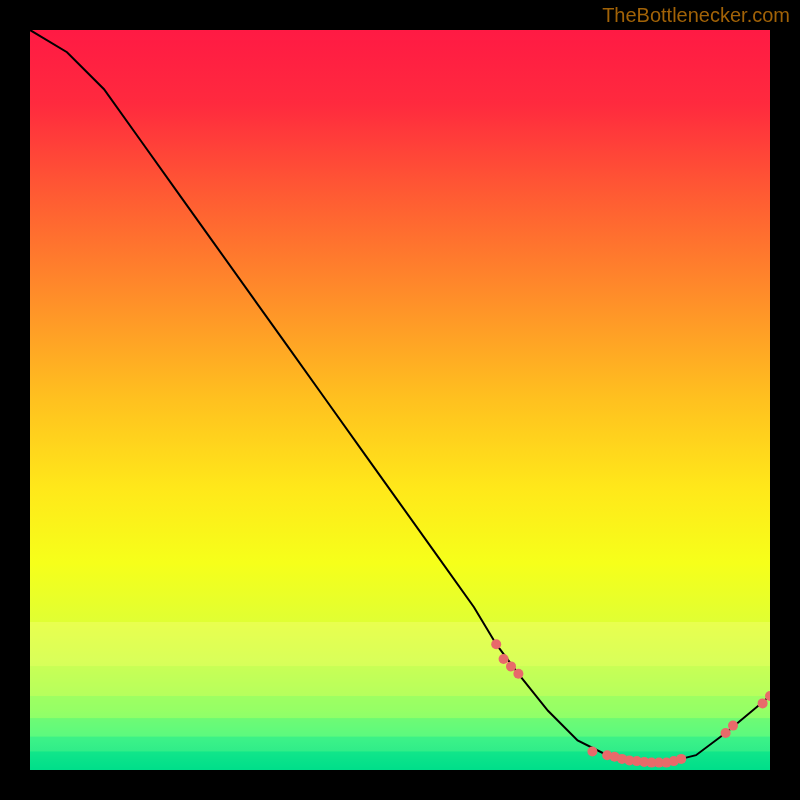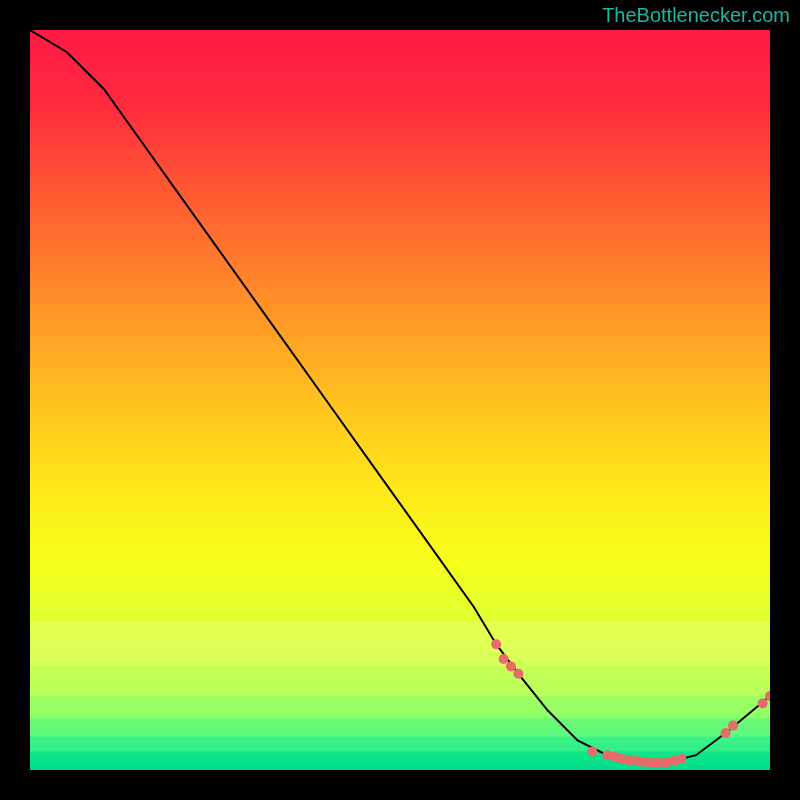--- a/index.html
+++ b/index.html
@@ -8,21 +8,21 @@
     height: 800px;
     background: #000;
     position: relative;
     font-family: Arial, sans-serif;
     overflow: hidden;
   }
   .watermark {
     position: absolute;
     top: 4px;
     right: 10px;
-    color: #14b8a6;
+    color: #a16207;
     font-size: 20px;
     font-weight: 500;
     z-index: 10;
   }
   .plot-area {
     position: absolute;
     left: 30px;
     top: 30px;
     width: 740px;
     height: 740px;

